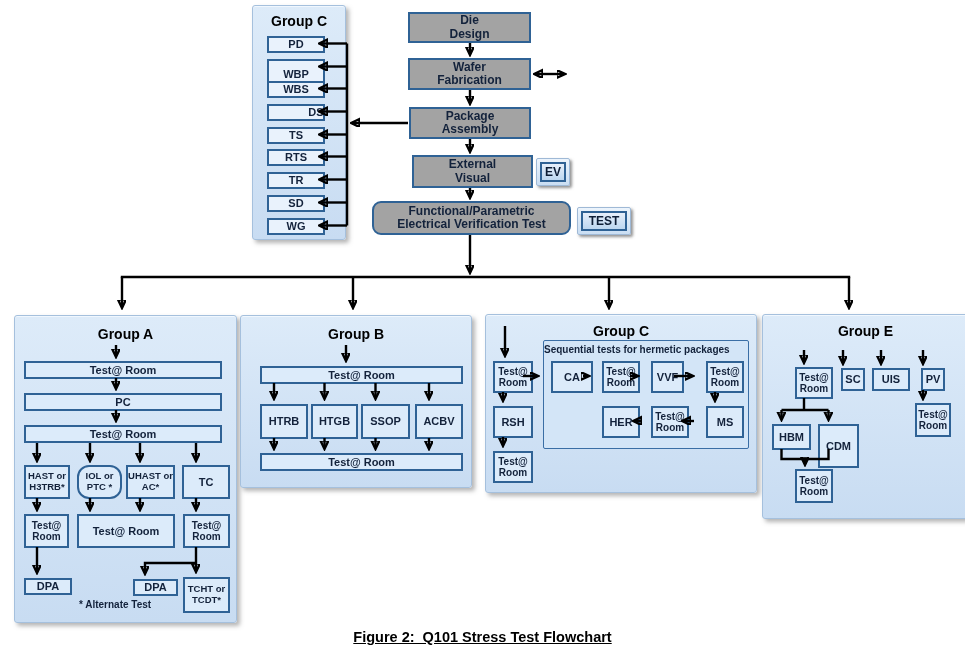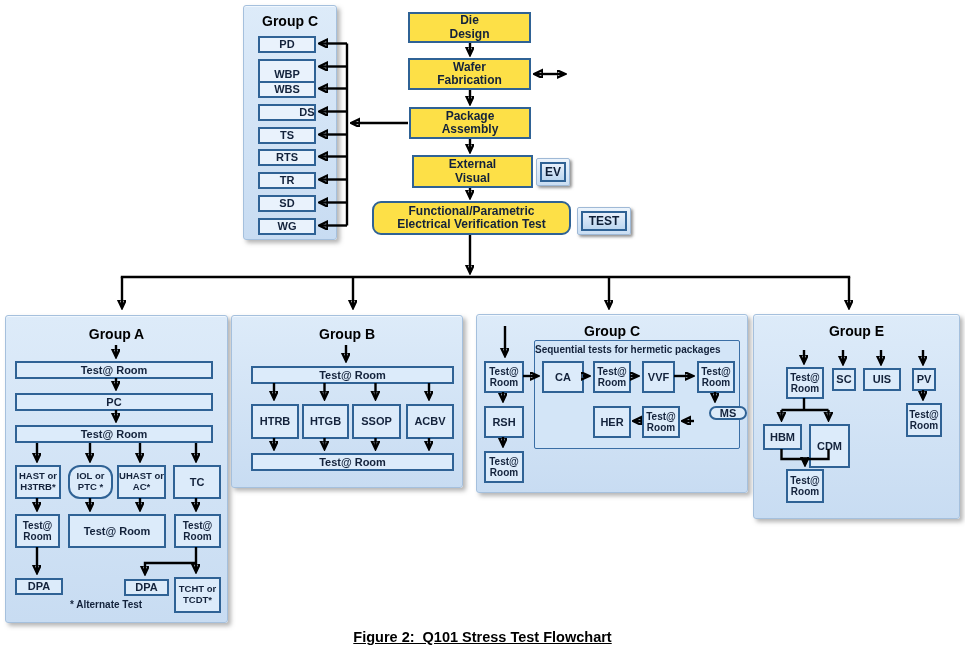--- a/index.html
+++ b/index.html
@@ -1,27 +1,27 @@
 <!DOCTYPE html>
 <html><head>
 <meta charset="utf-8">
 <style>
   html,body{margin:0;padding:0;background:#ffffff;}
   #stage{position:relative;width:965px;height:655px;background:#ffffff;
          font-family:"Liberation Sans",sans-serif;overflow:hidden;}
   .panel{position:absolute;background:linear-gradient(#ddebf9,#c8dcf2);
          border:1px solid #a5c0dd;border-radius:3px;
-         box-shadow:3px 3px 4px rgba(110,110,110,.5), inset 0 1px 0 #f0f7fe;}
+         box-shadow:3px 3px 4px rgba(110,110,110,.5), inset 0 1px 0 #f0f7fe;margin-left:9px;}
   .ptitle{position:absolute;left:0;right:0;text-align:center;font-weight:700;
           color:#000;font-size:14px;}
   .node{position:absolute;display:flex;align-items:center;justify-content:center;
         text-align:center;border:2px solid #2f6295;background:#dcebfa;
         color:#13223b;font-weight:700;white-space:pre-line;line-height:1.12;
         box-sizing:border-box;font-size:11px;}
-  .node.white{background:#fde047;border-width:2.5px;font-size:12px;}
+  .node.white{background:#a3a3a3;border-width:2.5px;font-size:12px;}
   .node.xlite{background:#e9f2fc;}
   .node.sm{font-size:10px;}
   .node.xs{font-size:9.5px;}
   .seqbox{position:absolute;border:1.5px solid #3a6ea5;background:#d3e5f7;
           border-radius:2px;box-sizing:border-box;}
   .seqtitle{position:absolute;left:0;right:0;top:3px;text-align:left;
             font-size:10px;font-weight:700;color:#13223b;}
   .badge{position:absolute;background:linear-gradient(#ecf4fc,#cadef3);
          border:1px solid #9fb9d6;border-radius:2px;padding:3px;
          box-shadow:2px 2px 3px rgba(90,90,90,.65);box-sizing:border-box;}
@@ -118,21 +118,21 @@
 Room</div>
     <div class="node" style="left:65px;top:46px;width:42px;height:32px;">CA</div>
     <div class="node sm" style="left:116px;top:46px;width:38px;height:32px;">Test@
 Room</div>
     <div class="node" style="left:165px;top:46px;width:33px;height:32px;">VVF</div>
     <div class="node sm" style="left:220px;top:46px;width:38px;height:32px;">Test@
 Room</div>
     <div class="node" style="left:116px;top:91px;width:38px;height:32px;">HER</div>
     <div class="node sm" style="left:165px;top:91px;width:38px;height:32px;">Test@
 Room</div>
-    <div class="node" style="left:232px;top:91px;width:38px;height:14px;border-radius:7px;">MS</div>
+    <div class="node" style="left:220px;top:91px;width:38px;height:32px;">MS</div>
   </div>
 
   <div class="panel" style="left:753px;top:314px;width:205px;height:203px;">
     <div class="ptitle" style="top:8px;">Group E</div>
     <div class="node sm" style="left:32px;top:52px;width:38px;height:32px;">Test@
 Room</div>
     <div class="node" style="left:78px;top:53px;width:24px;height:23px;">SC</div>
     <div class="node" style="left:109px;top:53px;width:38px;height:23px;">UIS</div>
     <div class="node" style="left:158px;top:53px;width:24px;height:23px;">PV</div>
     <div class="node sm" style="left:152px;top:88px;width:36px;height:34px;">Test@

